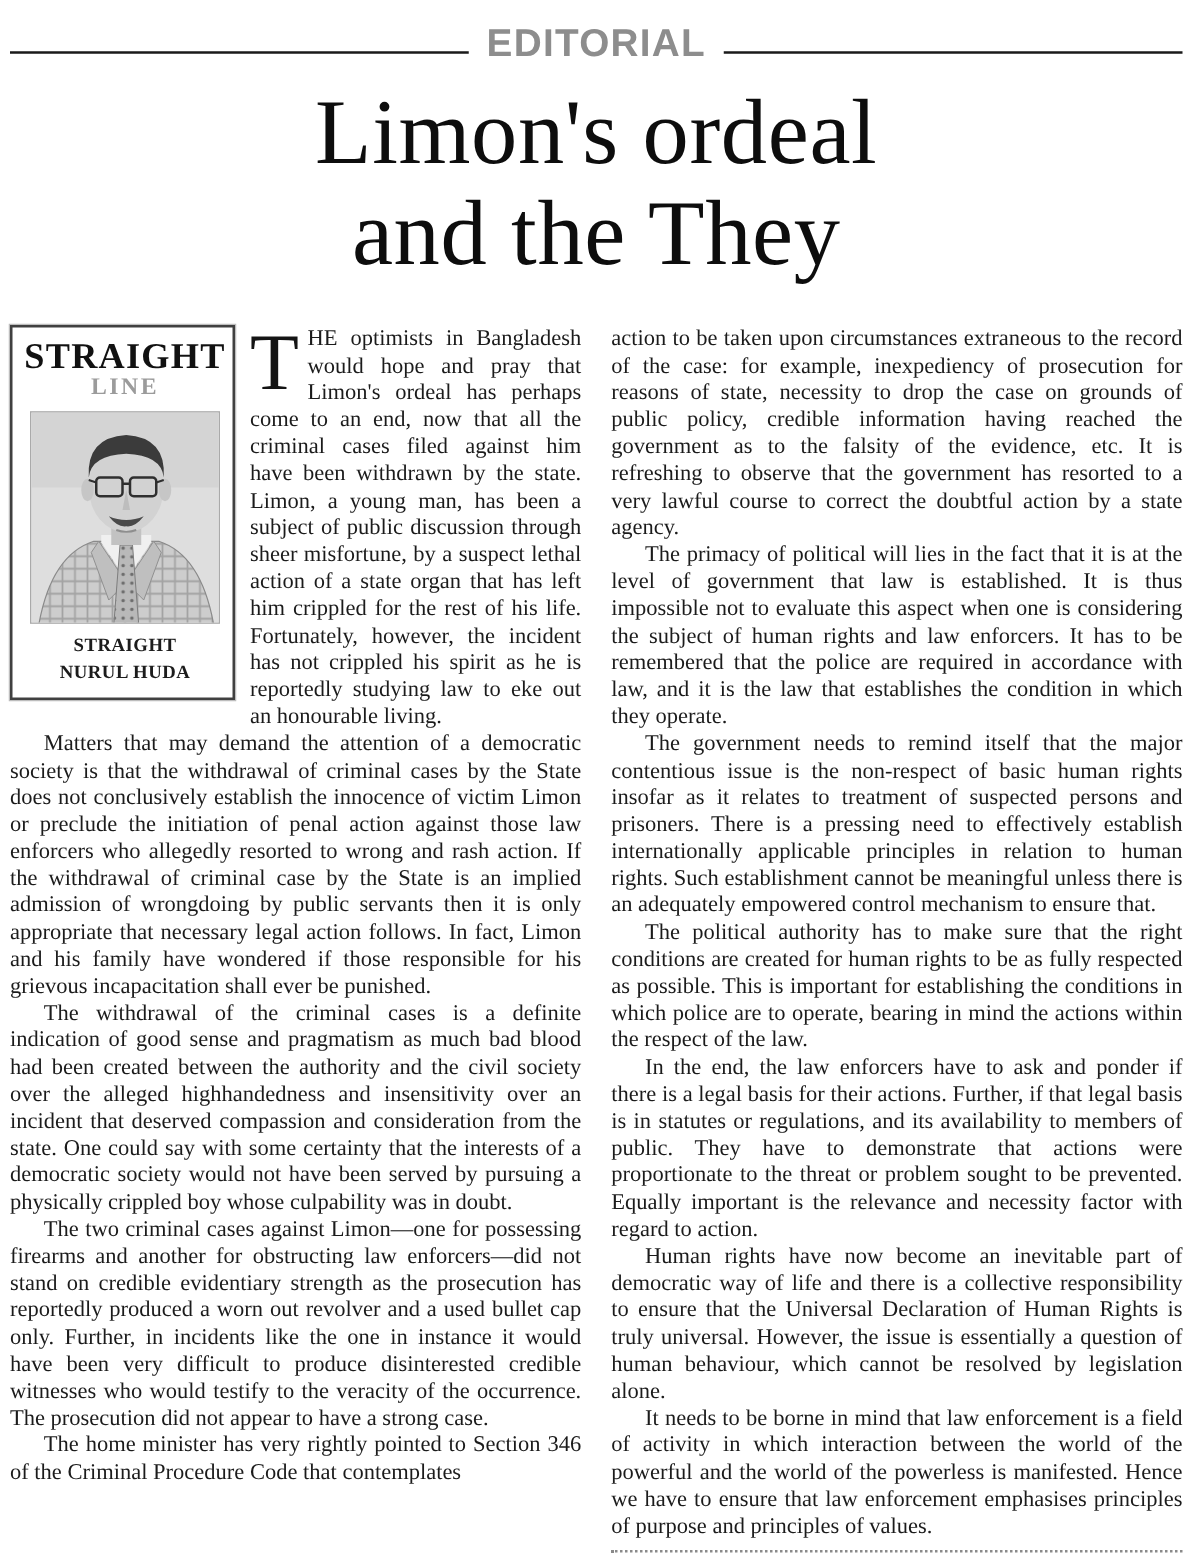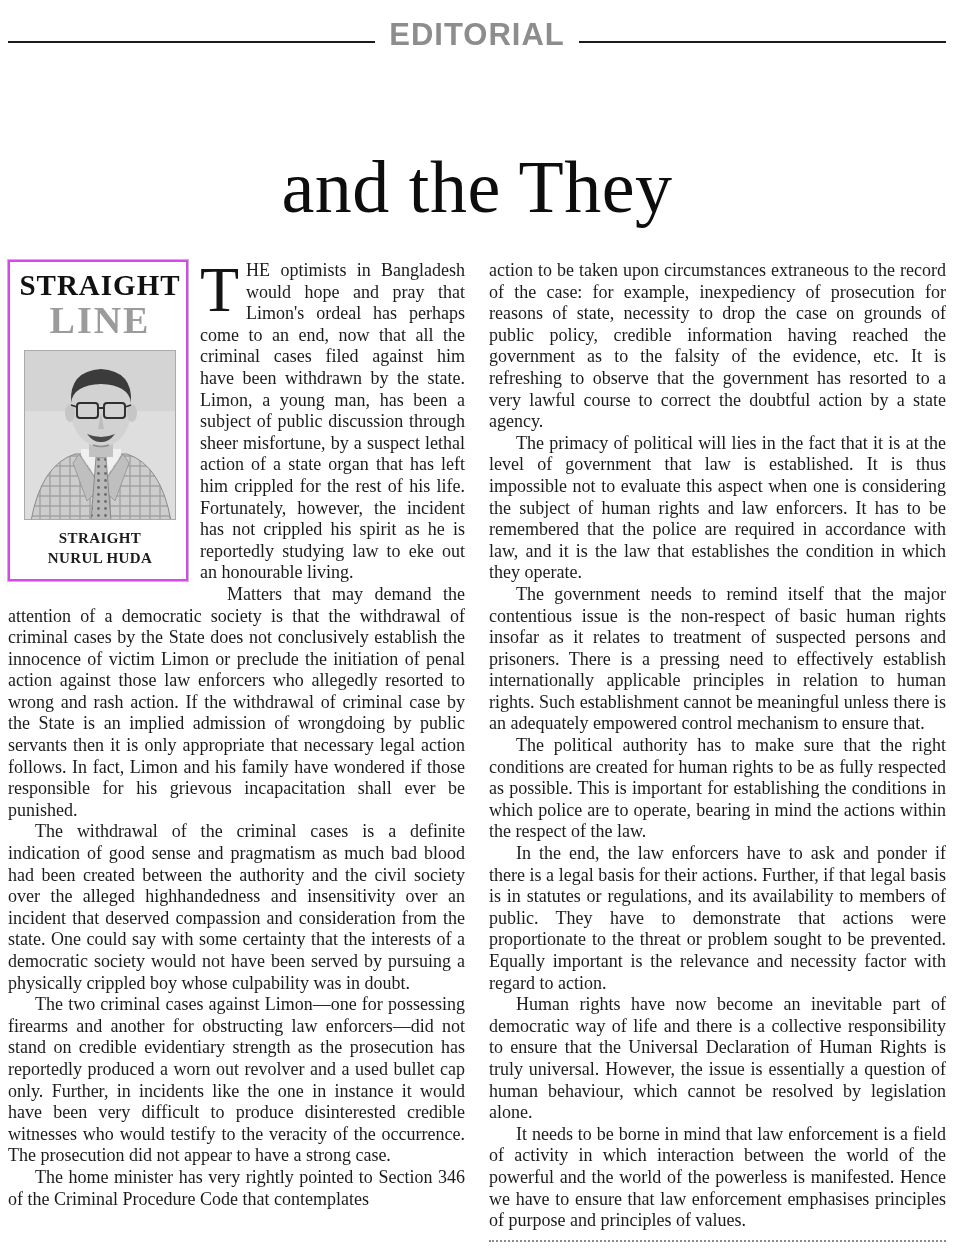--- a/index.html
+++ b/index.html
@@ -64,39 +64,39 @@
     hyphens: auto;
     -webkit-hyphens: auto;
   }
   .col p { margin: 0; }
   .col p.indent { text-indent: 27px; }
 
   
   .author-box {
     float: left;
     width: 180px;
-    border: 2px solid #d946ef;
+    border: 2px solid #404040;
     outline: 1px solid #bdbdbd;
     margin: 0 12px 4px 0;
     padding: 8px 2px 10px 6px;
     text-align: center;
     background: #ffffff;
   }
   .column-name-top {
     font-family: "Liberation Serif", "DejaVu Serif", serif;
     font-weight: bold;
     font-size: 29px;
     letter-spacing: 1px;
     color: #111111;
     line-height: 1.05;
   }
   .column-name-bottom {
     font-family: "Liberation Serif", "DejaVu Serif", serif;
     font-weight: bold;
-    font-size: 38px;
+    font-size: 19px;
     letter-spacing: 2px;
     color: #9b9b9b;
     line-height: 1.1;
     margin-bottom: 8px;
   }
   .photo-frame {
     width: 152px;
     height: 170px;
     margin: 0 auto 8px auto;
     border: 1px solid #aaaaaa;
@@ -139,21 +139,21 @@
 <body>
 
 <div class="page">
 
   <header class="section-header">
     <div class="rule"></div>
     <div class="section-label">EDITORIAL</div>
     <div class="rule"></div>
   </header>
 
-  <h1 class="title"><br><span>and the They</span></h1>
+  <h1 class="title"><span>Limon's ordeal</span><br><span>and the They</span></h1>
 
   <div class="columns">
 
     <div class="col">
 
       <aside class="author-box">
         <div class="column-name-top">STRAIGHT</div>
         <div class="column-name-bottom">LINE</div>
         <div class="photo-frame">
           <svg viewBox="0 0 152 170" width="152" height="170" xmlns="http://www.w3.org/2000/svg">

